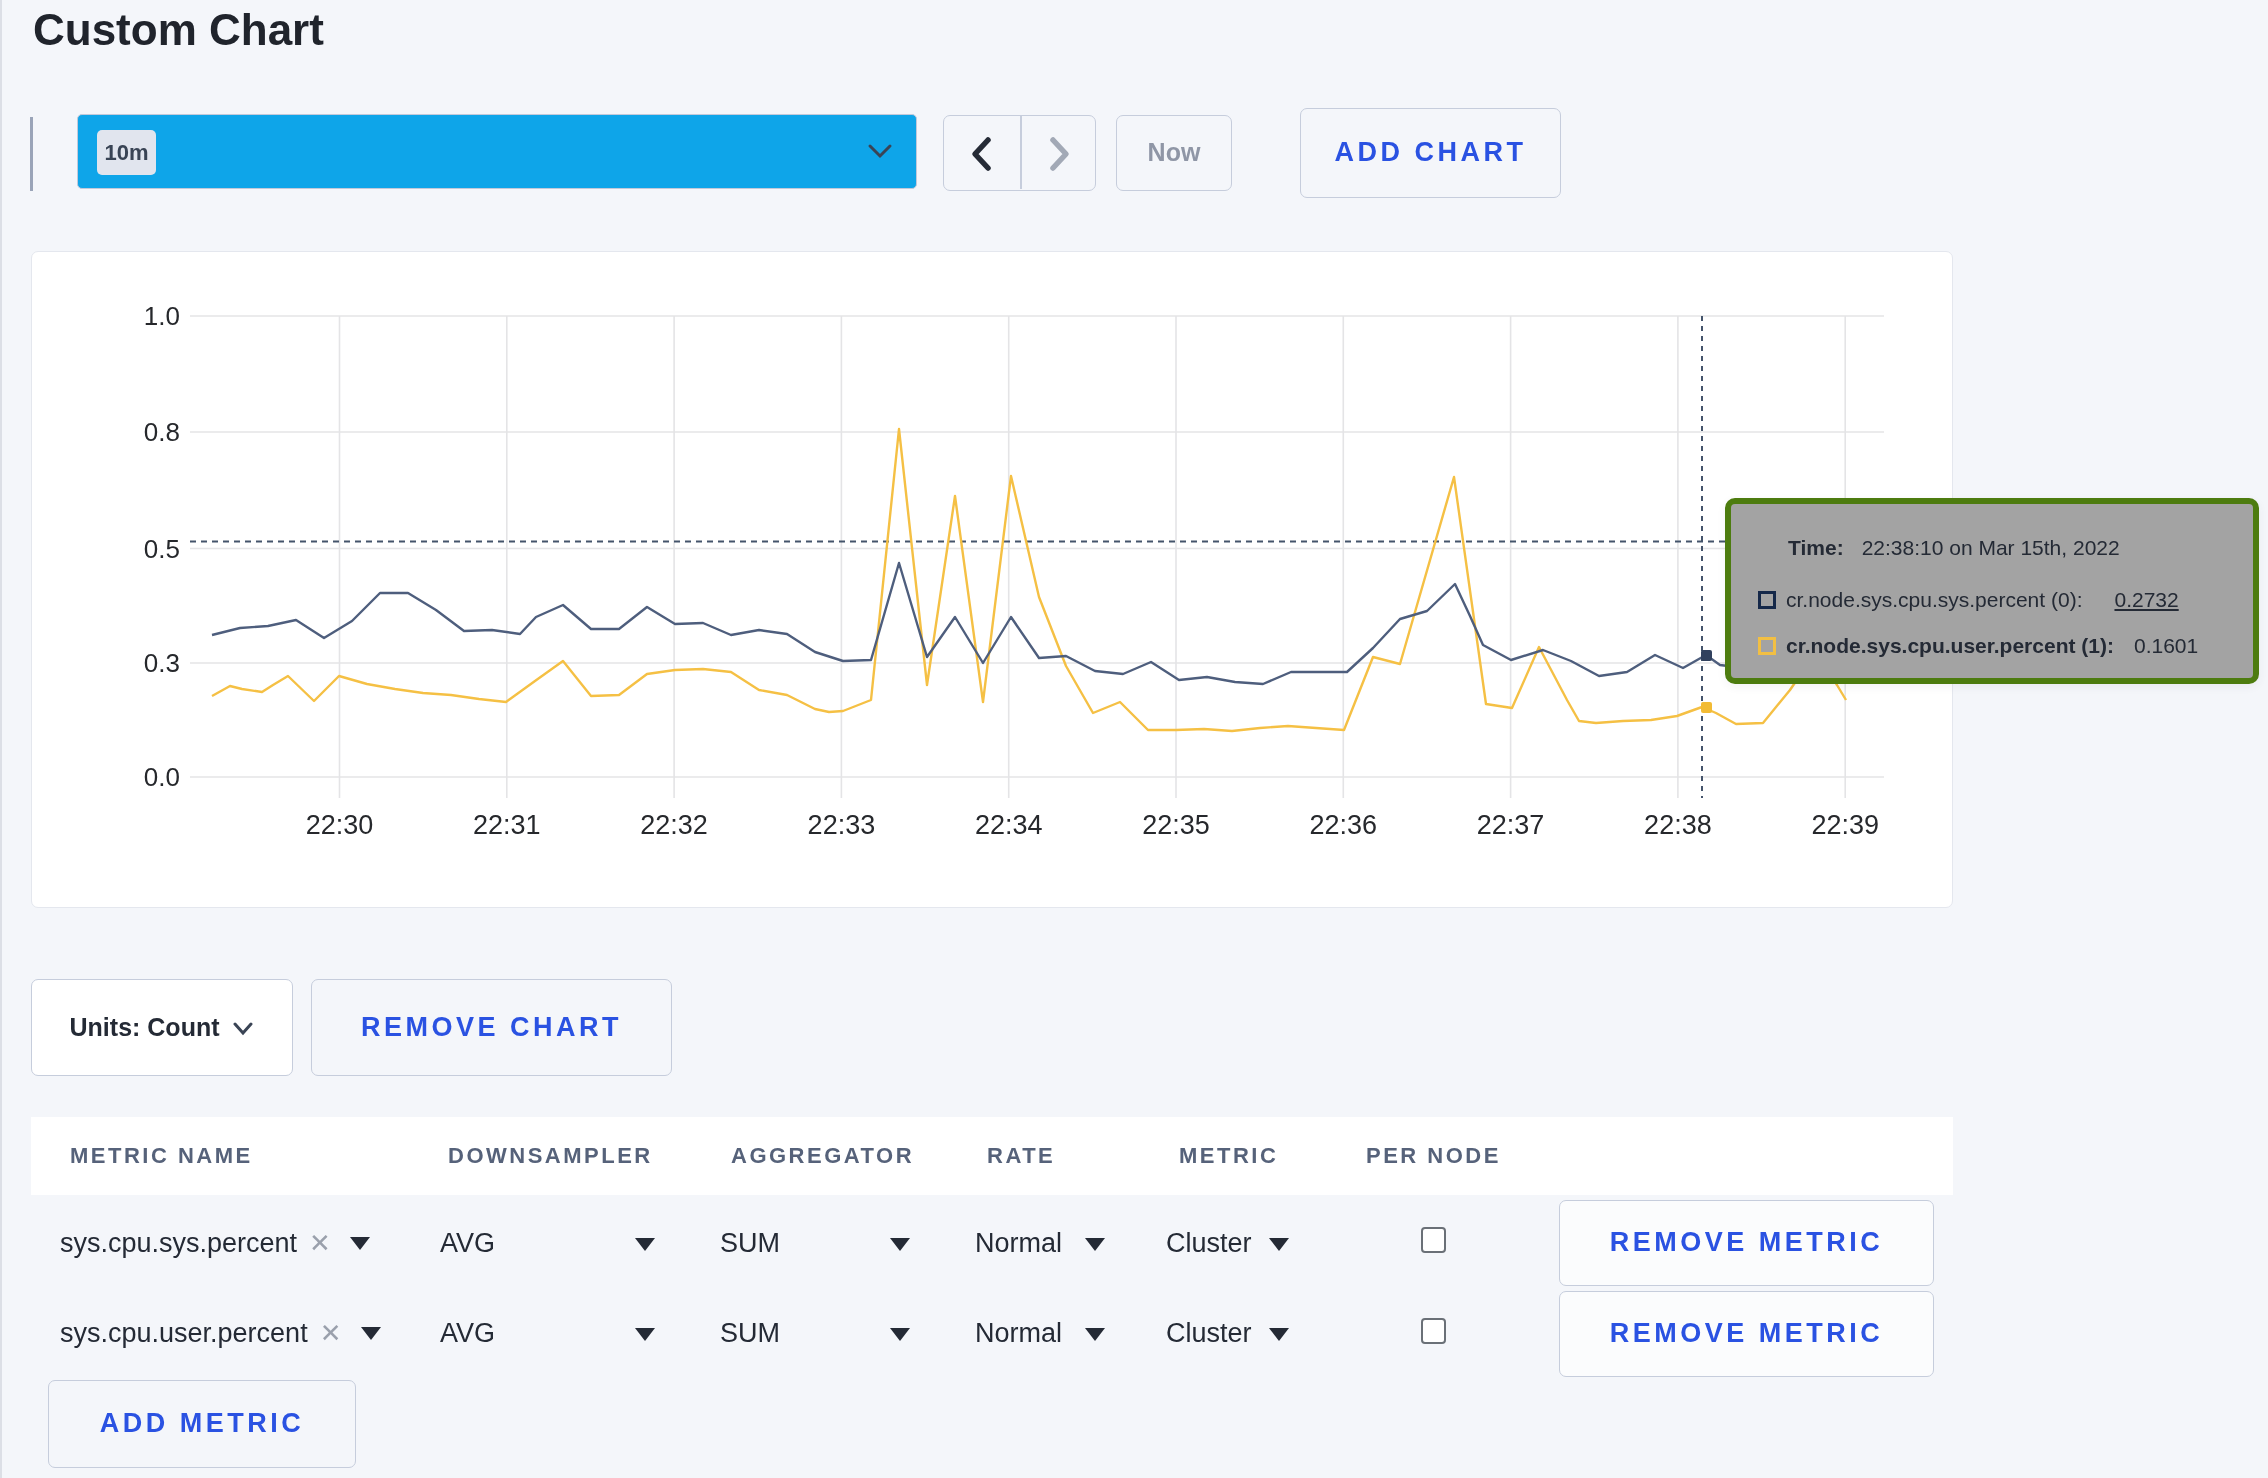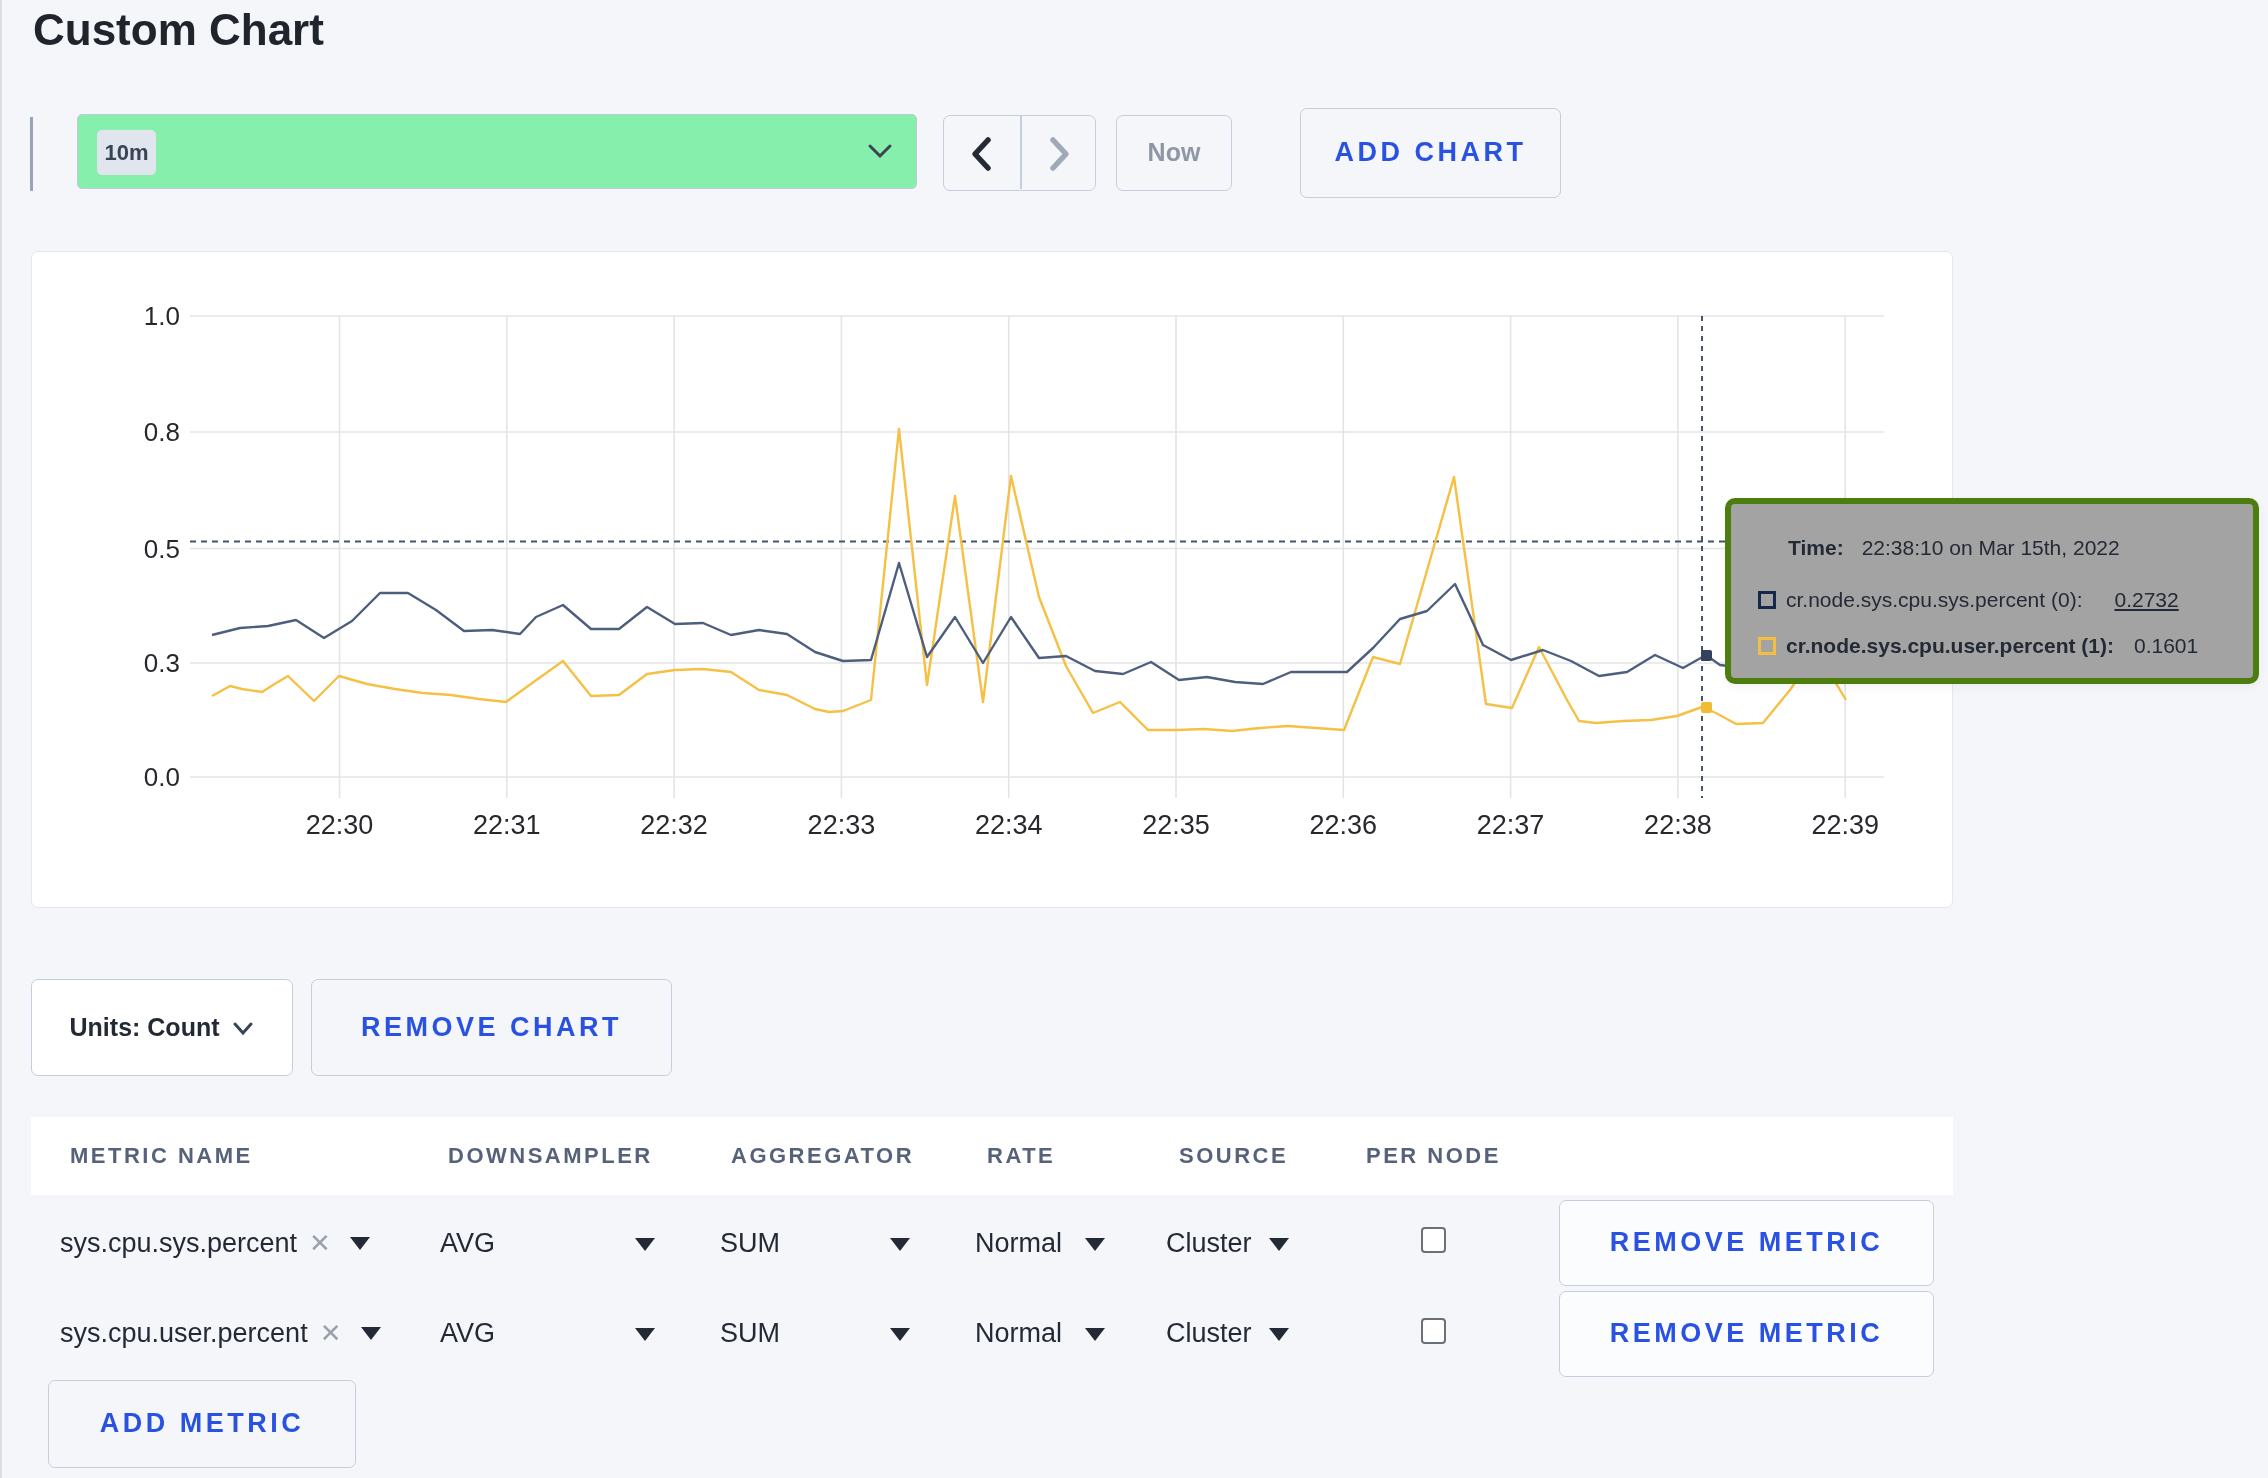--- a/index.html
+++ b/index.html
@@ -10,21 +10,21 @@
     position:relative;
     overflow:hidden;
     color:#242a35;
   }
   .abs { position:absolute; }
   .leftedge { left:0; top:0; width:2px; height:1478px; background:#dcdfe6; }
   h1.title { left:33px; top:5px; font-size:44px; font-weight:700; color:#20242c; }
   .accent { left:30px; top:117px; width:3px; height:74px; background:#9aa4b8; }
   .dd-time {
     left:77px; top:114px; width:840px; height:75px;
-    background:#86efac; border:1.5px solid #c2c9da; border-radius:5px;
+    background:#0ea5e9; border:1.5px solid #c2c9da; border-radius:5px;
   }
   .badge10m {
     left:19px; top:15px; width:59px; height:45px; background:#e1e5ee; border-radius:5px;
     font-size:22px; font-weight:700; color:#394455; text-align:center; line-height:45px;
   }
   .ddtext { left:111px; top:0; height:75px; line-height:73px; font-size:27px; color:#242a35; }
   .btn {
     border:1.5px solid #c6cddc; border-radius:7px; 
   }
   .arrows { left:943px; top:115px; width:153px; height:76px; }
@@ -127,21 +127,21 @@
 <div class="abs btn unitsbox">Units: Count <svg style="margin-left:6px;" width="22" height="14" viewBox="0 0 22 14">
       <path d="M3 2 L11 11 L19 2" fill="none" stroke="#3a4455" stroke-width="3" stroke-linecap="round"></path>
     </svg></div>
 <div class="abs btn btn-blue btn-removechart">REMOVE CHART</div>
 
 <div class="abs thead">
   <div class="th" style="left:39px;">METRIC NAME</div>
   <div class="th" style="left:417px;">DOWNSAMPLER</div>
   <div class="th" style="left:700px;">AGGREGATOR</div>
   <div class="th" style="left:956px;">RATE</div>
-  <div class="th" style="left:1148px;">SOURCE</div>
+  <div class="th" style="left:1148px;">METRIC</div>
   <div class="th" style="left:1335px;">PER NODE</div>
 </div>
 
 <div class="cell" style="left:60px; top:1228px;">sys.cpu.sys.percent<span class="xmark">✕</span> <span class="tri" style="margin-left:12px;"></span></div>
 <div class="cell" style="left:440px; top:1228px;">AVG</div>
 <span class="tri abs" style="left:635px; top:1238px;"></span>
 <div class="cell" style="left:720px; top:1228px;">SUM</div>
 <span class="tri abs" style="left:890px; top:1238px;"></span>
 <div class="cell" style="left:975px; top:1228px;">Normal</div>
 <span class="tri abs" style="left:1085px; top:1238px;"></span>

